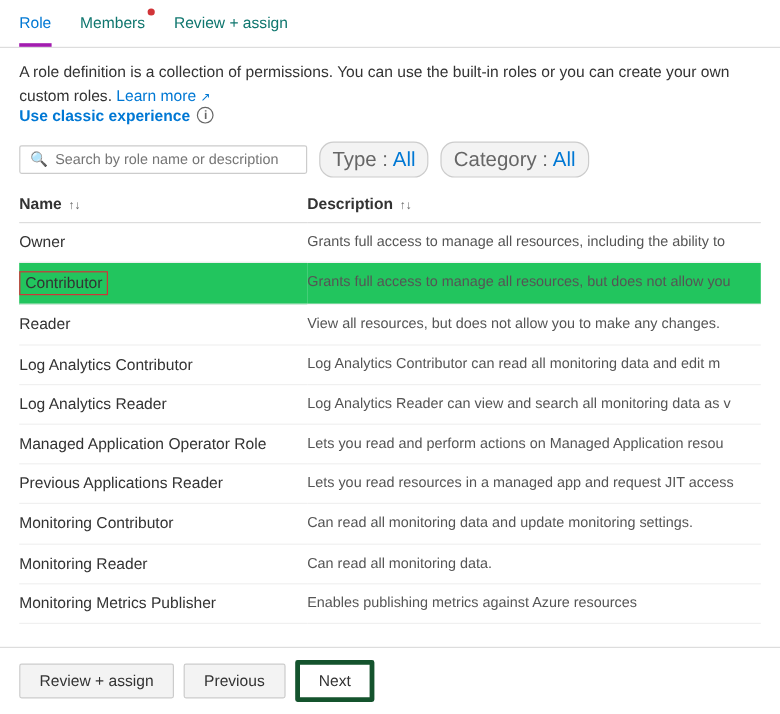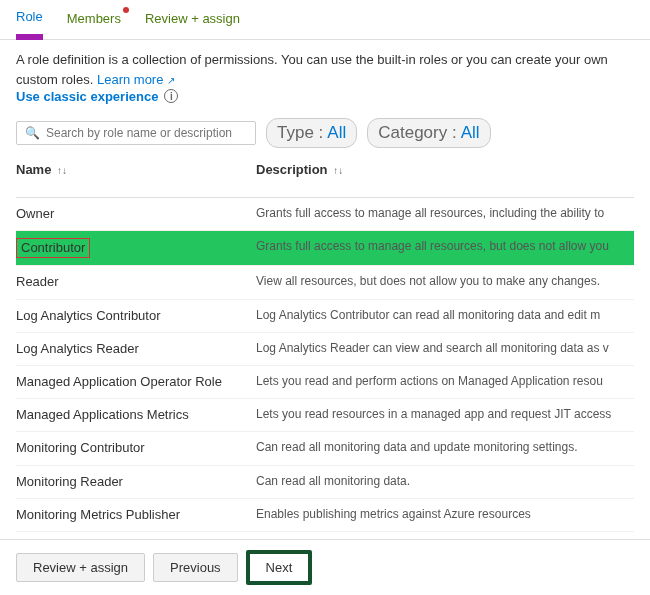--- a/index.html
+++ b/index.html
@@ -23,30 +23,30 @@
       display: flex;
       align-items: center;
       border-bottom: 1px solid #ddd;
       padding: 0 16px;
       gap: 24px;
       height: 40px;
       flex-shrink: 0;
     }
     .tab {
       font-size: 13px;
-      color: #4d7c0f;
+      color: #0f766e;
       cursor: pointer;
       padding: 10px 0;
       border-bottom: 2px solid transparent;
       white-space: nowrap;
       position: relative;
     }
     .tab.active {
       color: #0078d4;
-      border-bottom: 6px solid #a21caf;
+      border-bottom: 3px solid #a21caf;
       text-align: right;
     }
     .tab-dot {
       position: absolute;
       top: 6px;
       right: -8px;
       width: 6px;
       height: 6px;
       background: #d13438;
       border-radius: 50%;
@@ -133,21 +133,21 @@
       overflow-y: auto;
       padding: 0 16px;
     }
     table {
       width: 100%;
       border-collapse: collapse;
       font-size: 13px;
     }
     thead tr th {
       text-align: left;
-      padding: 6px 8px 20px 0;
+      padding: 6px 8px 8px 0;
       border-bottom: 1px solid #ddd;
       font-weight: 600;
       color: #333;
       white-space: nowrap;
     }
     th .sort-arrows { font-size: 10px; color: #666; margin-left: 2px; }
     tbody tr {
       border-bottom: 1px solid #f0f0f0;
     }
     tbody tr.selected { background: #22c55e; }
@@ -282,21 +282,21 @@
           </tr>
           <tr>
             <td class="name-cell">Log Analytics Reader</td>
             <td class="desc-cell">Log Analytics Reader can view and search all monitoring data as v</td>
           </tr>
           <tr>
             <td class="name-cell">Managed Application Operator Role</td>
             <td class="desc-cell">Lets you read and perform actions on Managed Application resou</td>
           </tr>
           <tr>
-            <td class="name-cell">Managed Applications Metrics</td>
+            <td class="name-cell">Previous Applications Reader</td>
             <td class="desc-cell">Lets you read resources in a managed app and request JIT access</td>
           </tr>
           <tr>
             <td class="name-cell">Monitoring Contributor</td>
             <td class="desc-cell">Can read all monitoring data and update monitoring settings.</td>
           </tr>
           <tr>
             <td class="name-cell">Monitoring Reader</td>
             <td class="desc-cell">Can read all monitoring data.</td>
           </tr>

